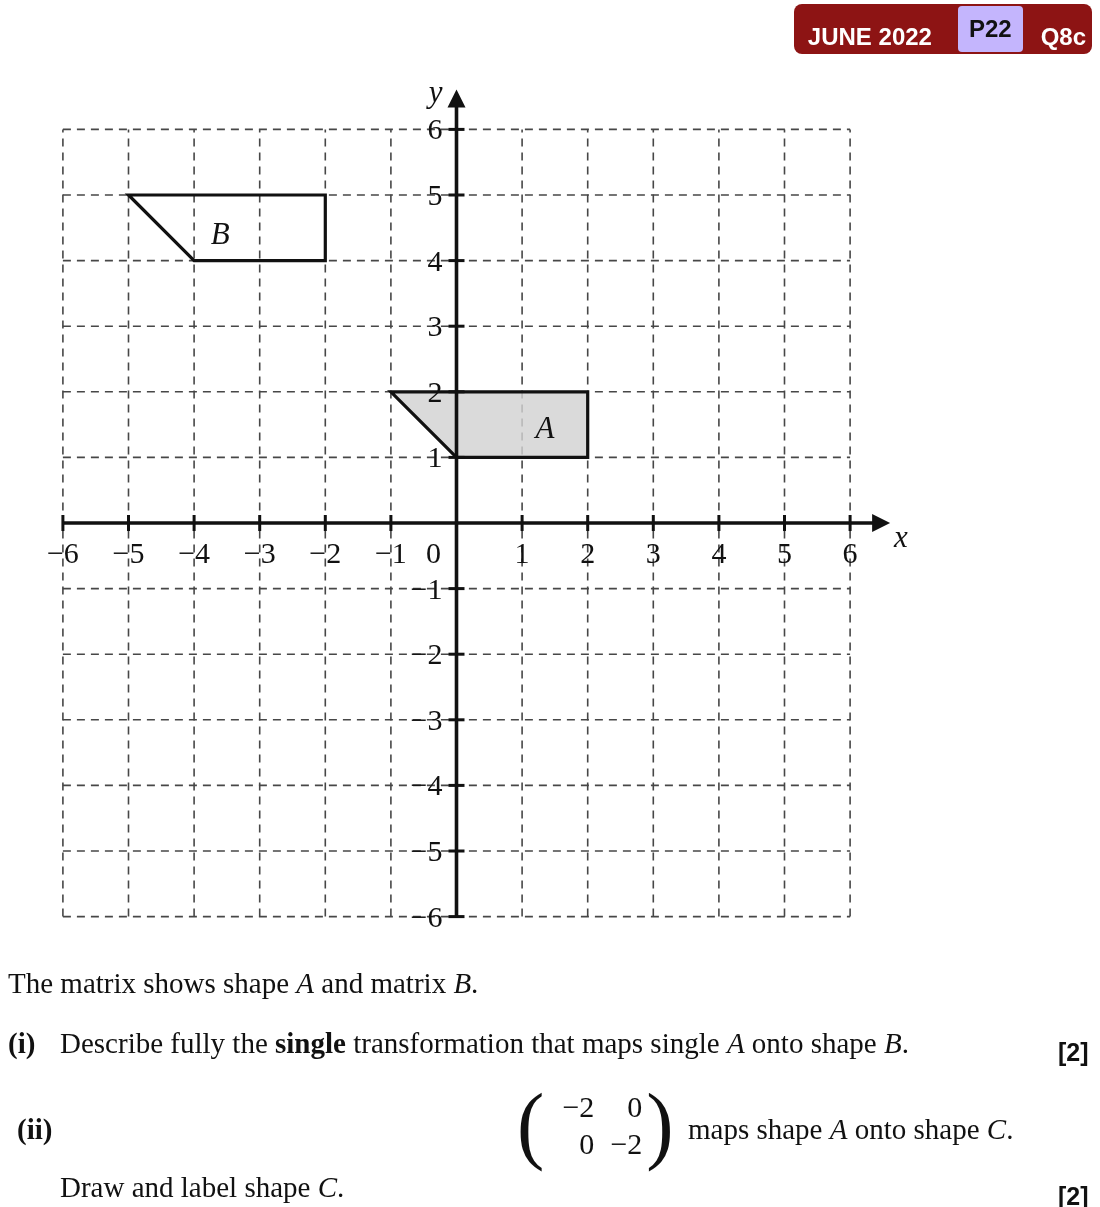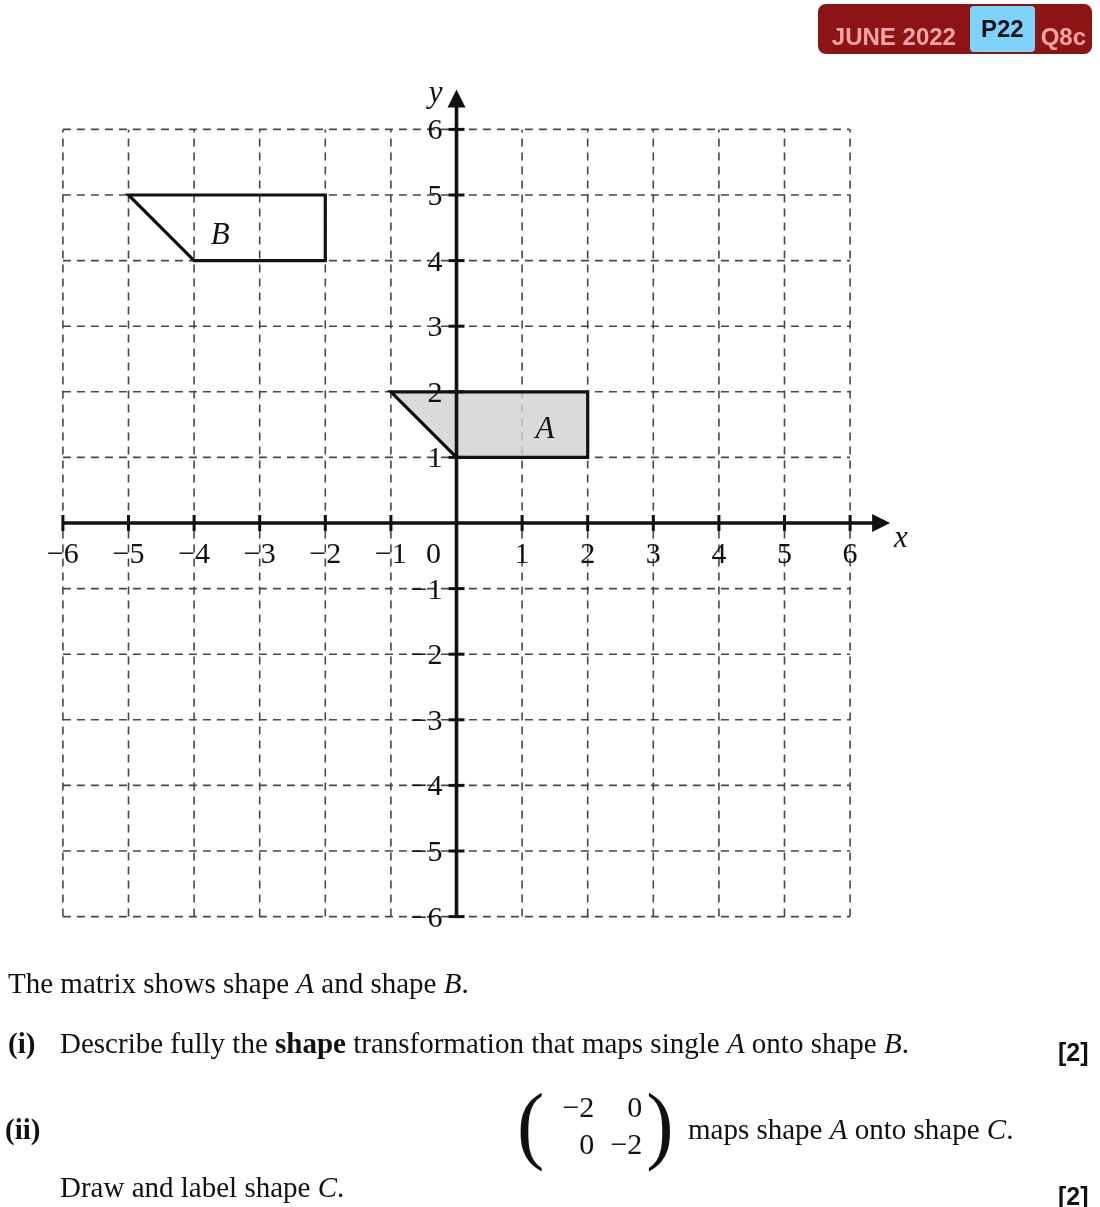--- a/index.html
+++ b/index.html
@@ -3,24 +3,24 @@
 <meta charset="utf-8">
 <style>
   html,body{margin:0;padding:0;background:#ffffff;}
   .page{position:relative;width:1100px;height:1207px;background:#fff;overflow:hidden;
         font-family:"Liberation Serif","DejaVu Serif",serif;color:#111;}
 
   
   .badge{position:absolute;top:4px;right:8px;height:50px;display:flex;align-items:stretch;
          border-radius:8px;overflow:hidden;font-family:"Liberation Sans","DejaVu Sans",sans-serif;
          font-weight:bold;font-size:24px;}
-  .badge .seg{display:flex;align-items:center;color:#fca5a5;margin-top:16px;}
+  .badge .seg{display:flex;align-items:center;color:#ffffff;margin-top:16px;}
   .badge .seg.session{padding:0 14px;}
   .badge .seg.qnum{padding:0 6px;}
-  .badge .seg.paper{background:#7dd3fc;color:#111;margin:2px 0;border-radius:4px;padding:0 11px;}
+  .badge .seg.paper{background:#c4b5fd;color:#111;margin:2px 12px;border-radius:4px;padding:0 11px;}
 
   
   svg.diagram{position:absolute;left:0;top:0;width:1100px;height:958px;}
   .grid{stroke:#474747;stroke-width:1.6;stroke-dasharray:8 6;fill:none;}
   .axis{stroke:#111;stroke-width:3.6;fill:none;}
   .tick{stroke:#111;stroke-width:3;}
   .arrow{fill:#111;stroke:none;}
   .shape{stroke:#111;stroke-width:3.2;}
   .tick-label{font-family:"Liberation Serif","DejaVu Serif",serif;font-size:30px;fill:#111;text-anchor:middle;}
   .tick-label.yside{text-anchor:end;}
@@ -134,27 +134,27 @@
       <line x1="448.5" y1="260.6" x2="464.5" y2="260.6" class="tick"></line>
       <text x="442.5" y="270.6" class="tick-label yside">4</text>
       <line x1="448.5" y1="195" x2="464.5" y2="195" class="tick"></line>
       <text x="442.5" y="205" class="tick-label yside">5</text>
       <line x1="448.5" y1="129.40000000000003" x2="464.5" y2="129.40000000000003" class="tick"></line>
       <text x="442.5" y="139.40000000000003" class="tick-label yside">6</text>
       <text x="894.0999999999999" y="547" class="axis-letter">x</text>
       <text x="442.5" y="102.40000000000003" class="axis-letter yend">y</text>
     </svg>
 
-  <div class="qtext" style="left:8px;top:966px;"><span>The matrix shows shape </span><span class="it">A</span><span> and shape </span><span class="it">B</span><span>.</span></div>
+  <div class="qtext" style="left:8px;top:966px;"><span>The matrix shows shape </span><span class="it">A</span><span> and matrix </span><span class="it">B</span><span>.</span></div>
 
   <div class="qtext bold" style="left:8px;top:1026px;">(i)</div>
-  <div class="qtext" style="left:60px;top:1026px;"><span>Describe fully the </span><span class="bold">shape</span><span> transformation that maps single </span><span class="it">A</span><span> onto shape </span><span class="it">B</span><span>.</span></div>
+  <div class="qtext" style="left:60px;top:1026px;"><span>Describe fully the </span><span class="bold">single</span><span> transformation that maps single </span><span class="it">A</span><span> onto shape </span><span class="it">B</span><span>.</span></div>
   <div class="mark" style="left:1058px;top:1038px;">[2]</div>
 
-  <div class="qtext bold" style="left:5px;top:1112px;">(ii)</div>
+  <div class="qtext bold" style="left:17px;top:1112px;">(ii)</div>
 
   <div class="matrix">
     <span class="paren">(</span>
     <span class="mat-grid">
       <span>−2</span>
       <span>0</span>
       <span>0</span>
       <span>−2</span>
     </span>
     <span class="paren">)</span>

